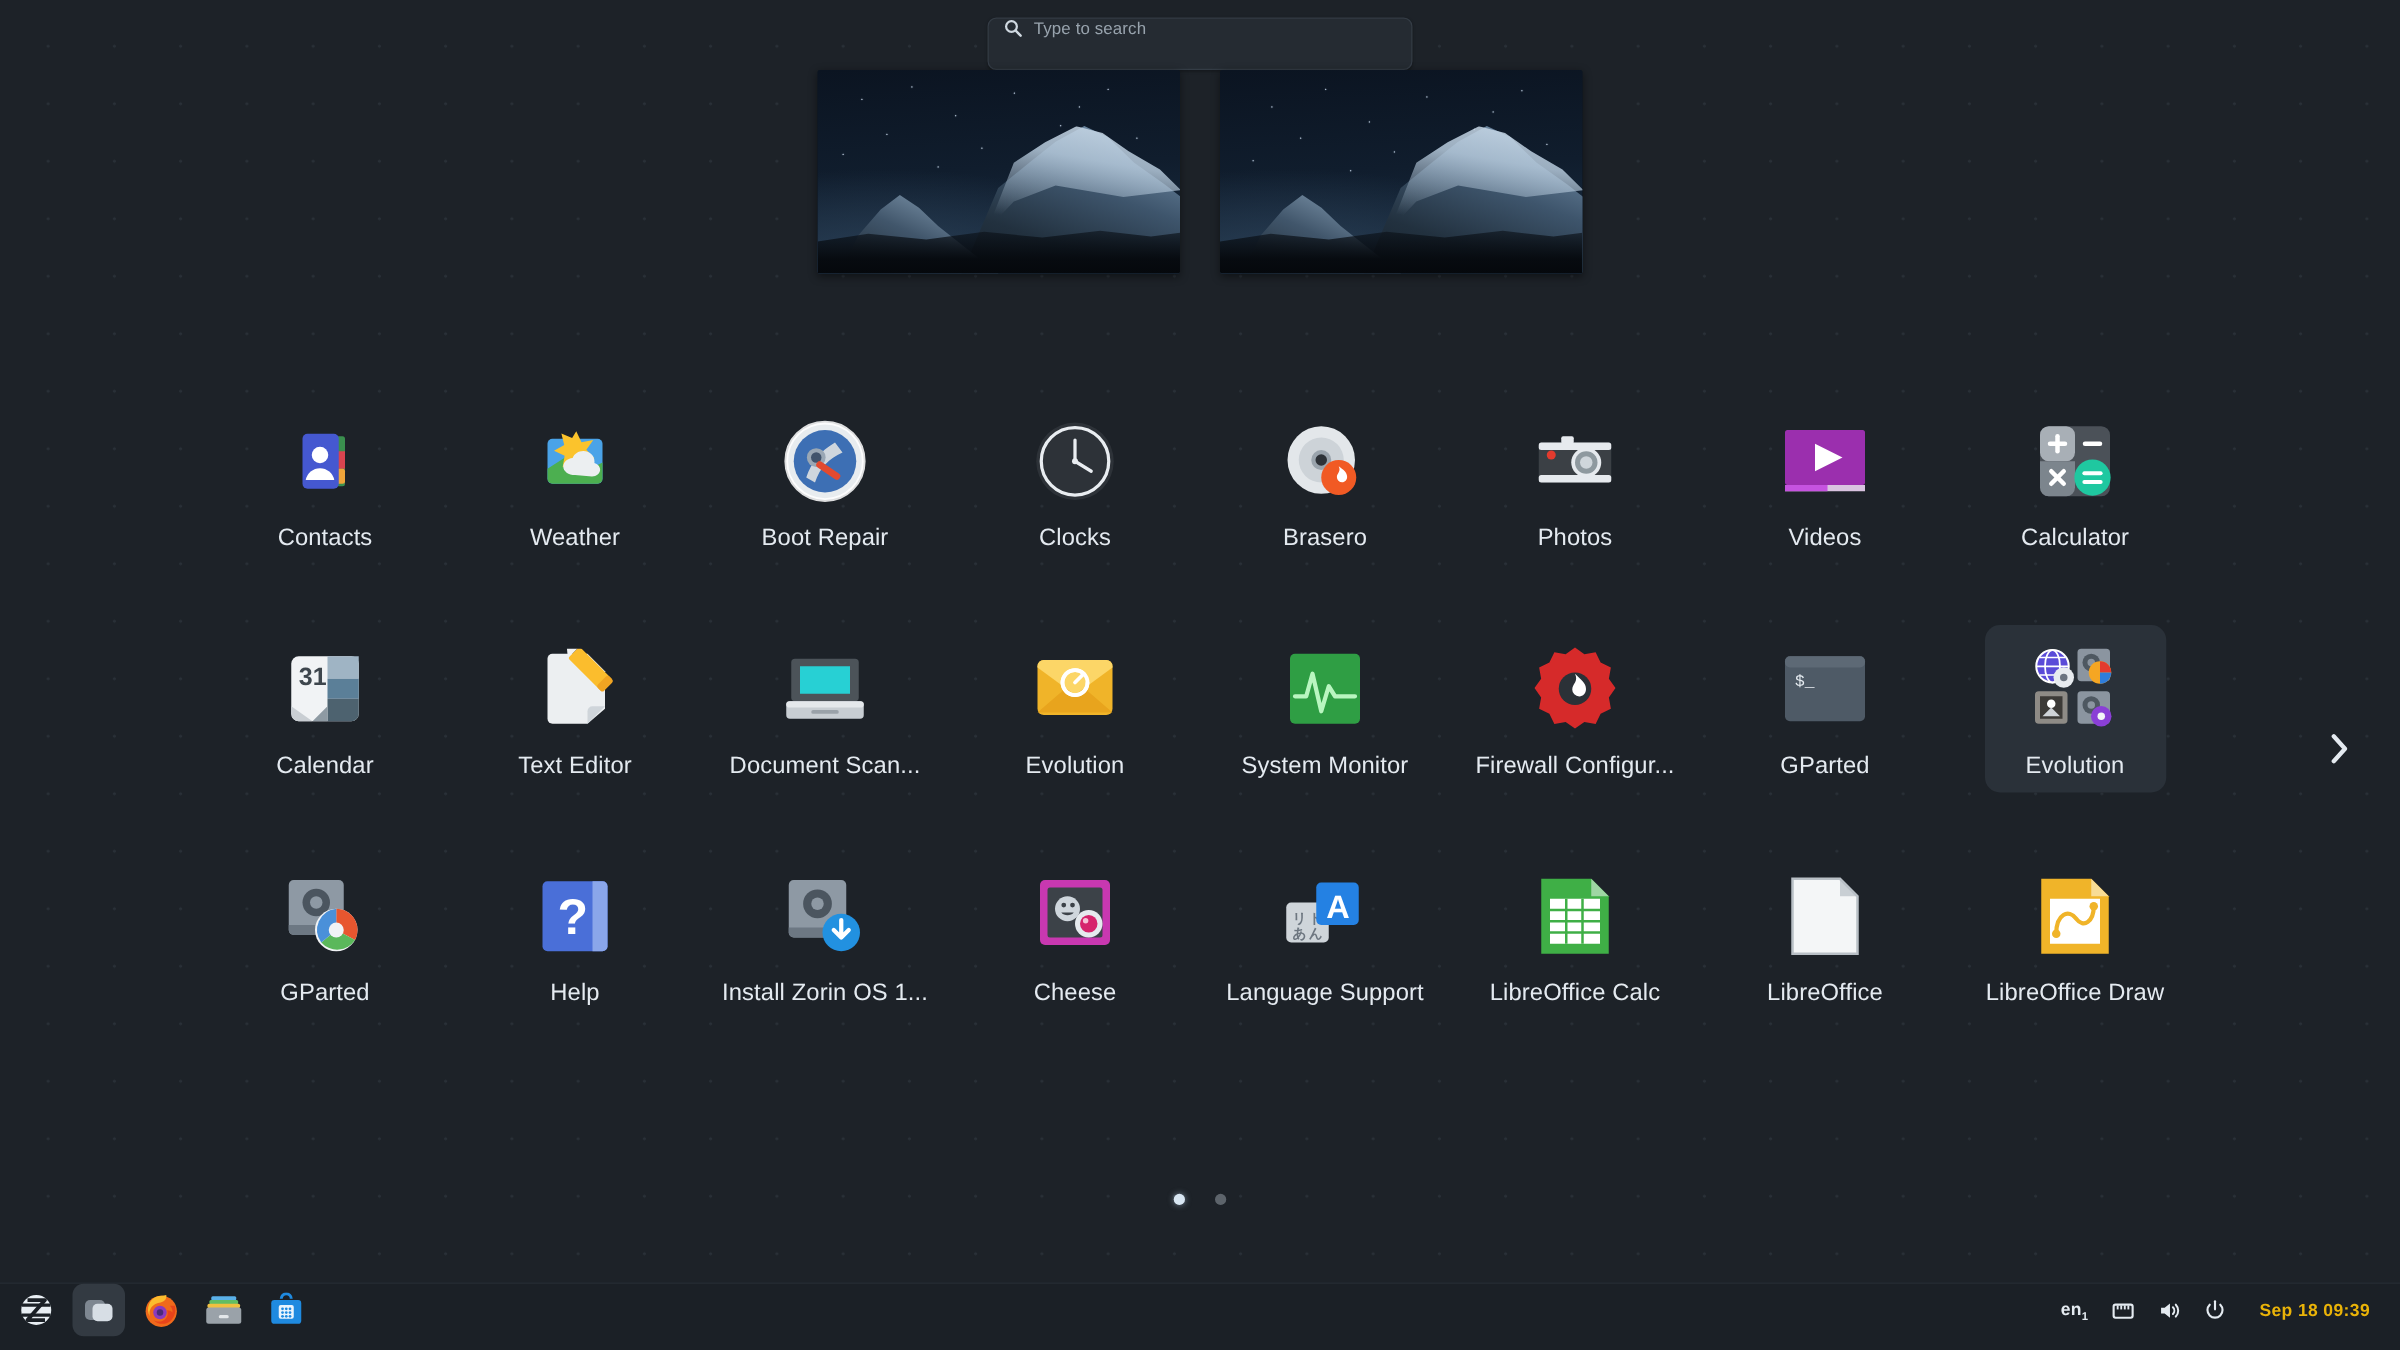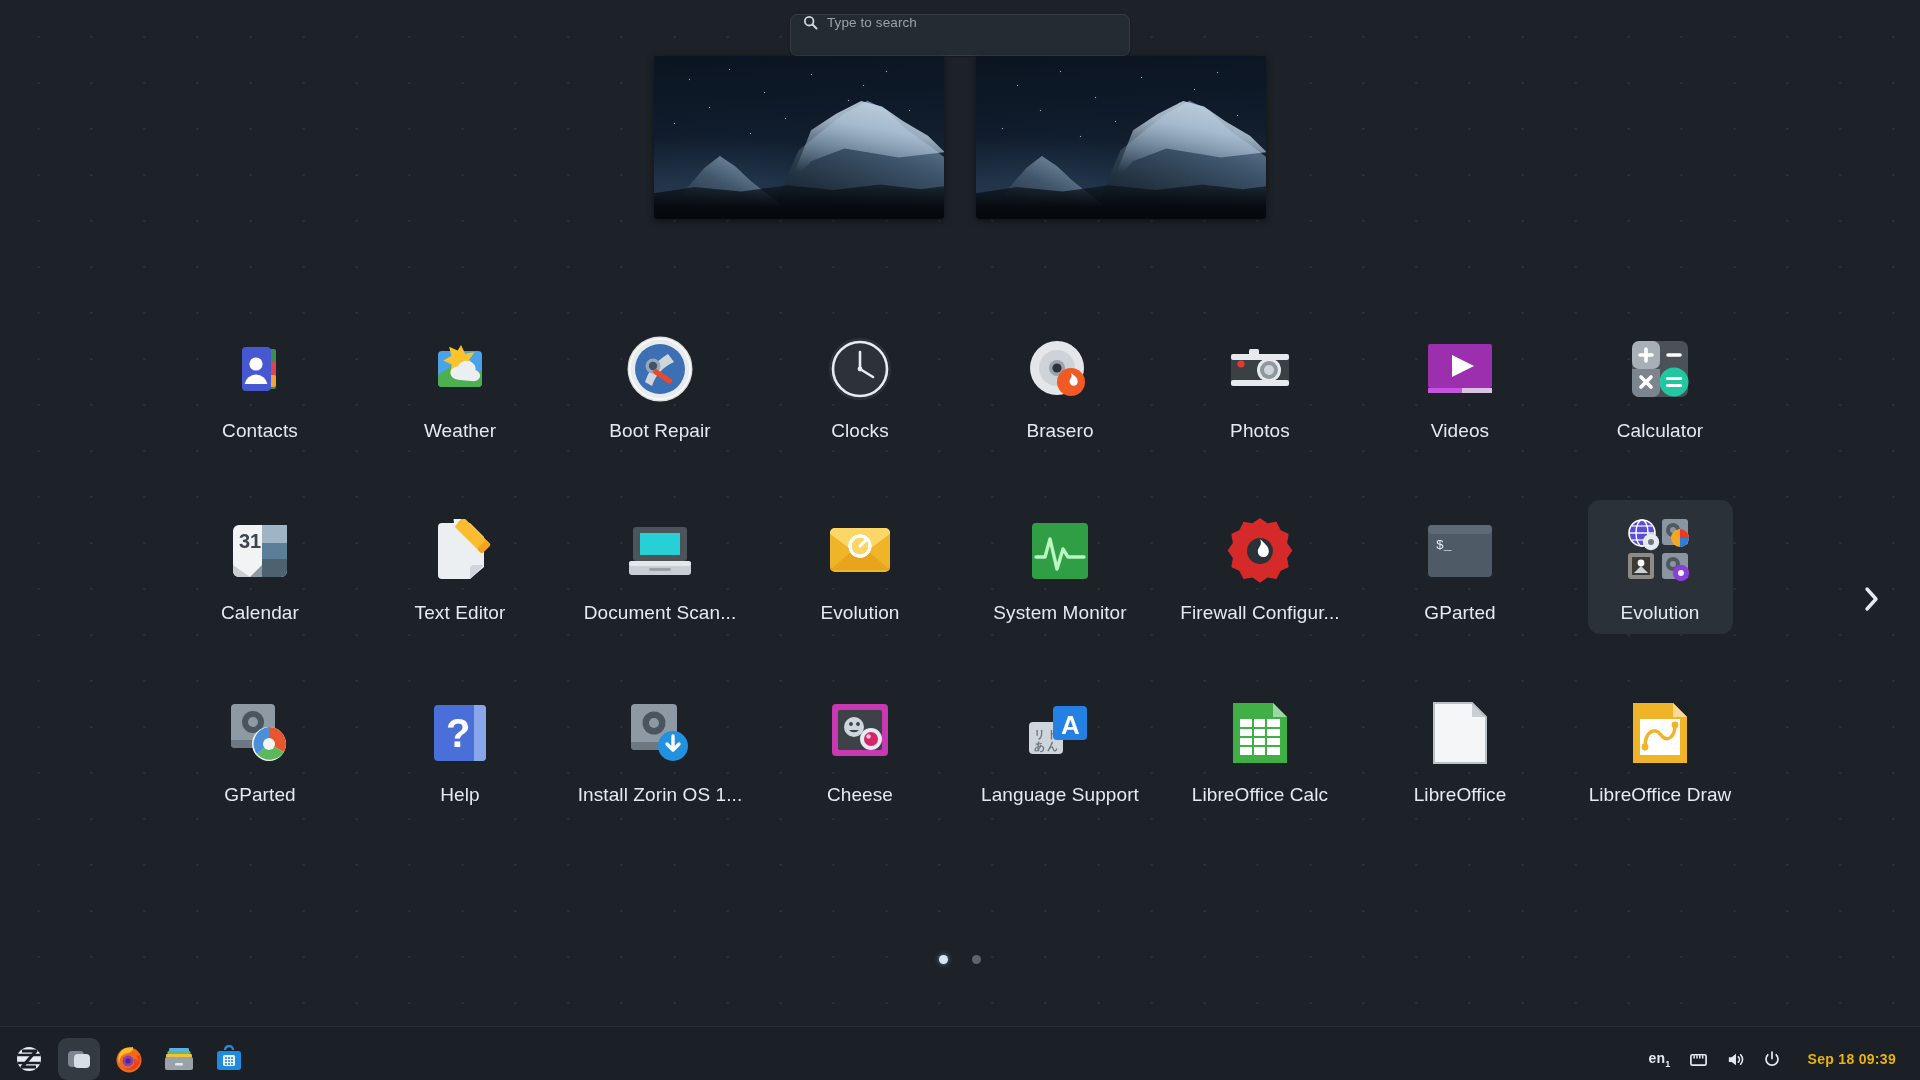--- a/index.html
+++ b/index.html
@@ -110,21 +110,21 @@
   #page-dots {
     position:absolute; left:0; bottom:116px; width:1920px;
     display:flex; justify-content:center; gap:24px;
   }
   .dot { width:9px; height:9px; border-radius:50%; background:#5d646b; }
   .dot.active { background:#d8e6f2; box-shadow:0 0 5px rgba(200,225,250,.5); }
 
   
   #taskbar {
     position:absolute; left:0; bottom:0; width:1920px; height:54px;
-    background:#1b2026; display:flex; align-items:flex-end;
+    background:#1b2026; display:flex; align-items:flex-start;
     border-top:1px solid #272d34;
   }
   #tb-left { display:flex; align-items:center; gap:8px; padding-left:8px; }
   .tb-btn {
     width:42px; height:42px; border-radius:9px;
     display:flex; align-items:center; justify-content:center; position:relative;
   }
   .tb-btn.active { background:#333a42; }
   #tb-right {
     margin-left:auto; display:flex; align-items:center; gap:0; padding-right:14px;

